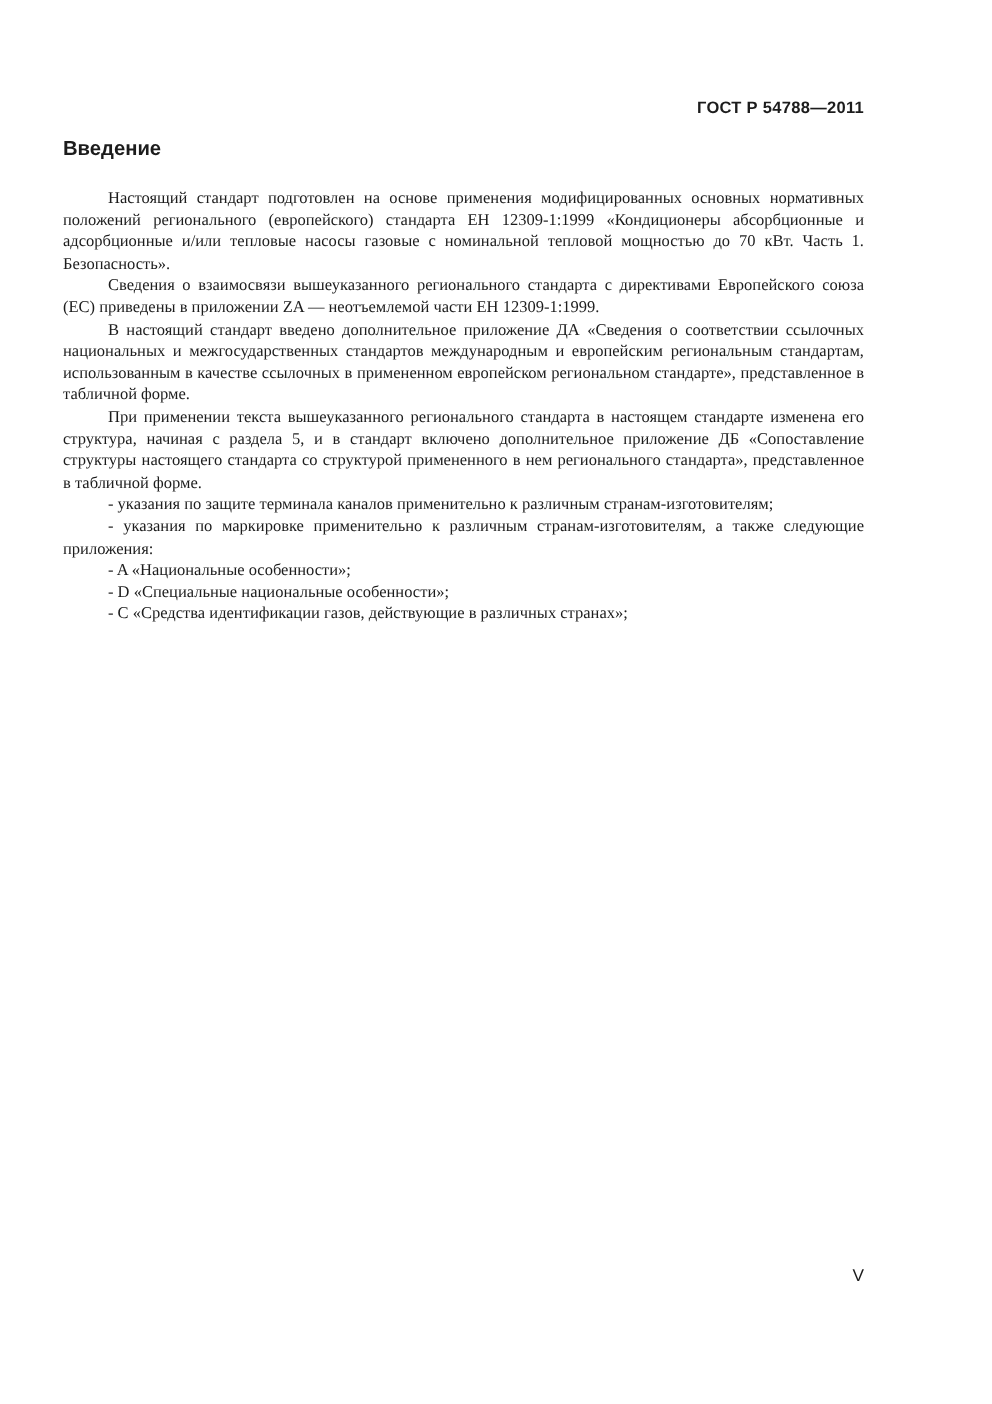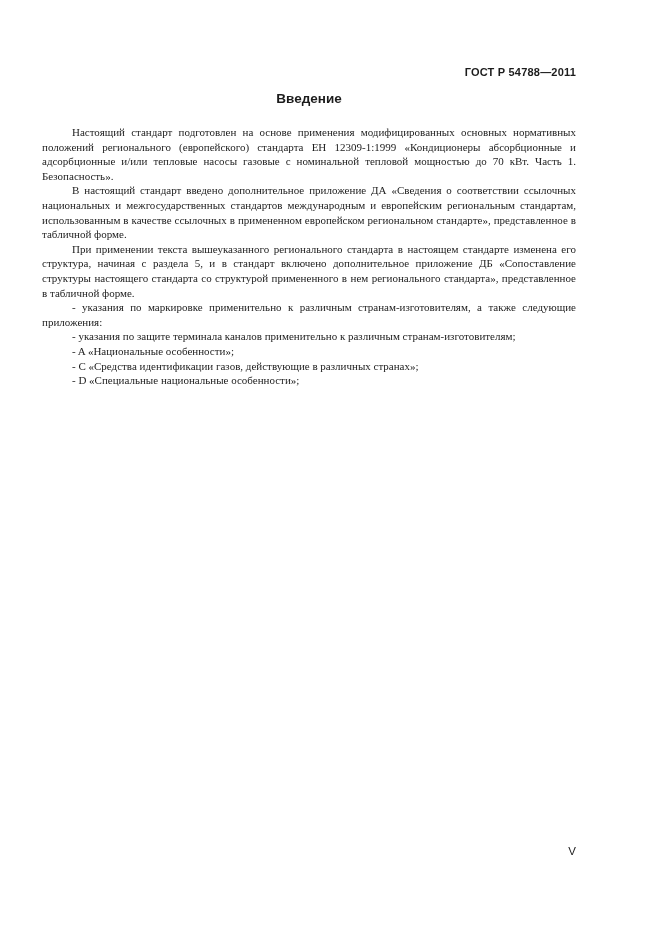--- a/index.html
+++ b/index.html
@@ -25,21 +25,20 @@
     font-weight: bold;
     font-size: 11px;
     letter-spacing: 0.2px;
   }
   .doc-title {
     position: absolute;
     top: 91px;
     left: 42px;
     right: 78px;
     margin: 0;
-    text-align: center;
     font-weight: bold;
     font-size: 13.5px;
   }
   .doc-body {
     position: absolute;
     top: 125px;
     left: 42px;
     right: 78px;
     font-size: 11px;
     line-height: 14.6px;
@@ -64,23 +63,24 @@
 </head>
 <body>
 
 <div class="page">
   <div class="doc-header">ГОСТ Р 54788—2011</div>
 
   <h1 class="doc-title">Введение</h1>
 
   <div class="doc-body">
       <p>Настоящий стандарт подготовлен на основе применения модифицированных основных норма­тивных положений регионального (европейского) стандарта ЕН 12309-1:1999 «Кондиционеры абсорб­ционные и адсорбционные и/или тепловые насосы газовые с номинальной тепловой мощностью до 70 кВт. Часть 1. Безопасность».</p>
+      <p>Сведения о взаимосвязи вышеуказанного регионального стандарта с директивами Европейского союза (ЕС) приведены в приложении ZA — неотъемлемой части ЕН 12309-1:1999.</p>
       <p>В настоящий стандарт введено дополнительное приложение ДА «Сведения о соответствии ссы­лочных национальных и межгосударственных стандартов международным и европейским региональ­ным стандартам, использованным в качестве ссылочных в примененном европейском региональном стандарте», представленное в табличной форме.</p>
       <p>При применении текста вышеуказанного регионального стандарта в настоящем стандарте изме­нена его структура, начиная с раздела 5, и в стандарт включено дополнительное приложение ДБ «Сопоставление структуры настоящего стандарта со структурой примененного в нем регионального стандарта», представленное в табличной форме.</p>
+      <p>- указания по защите терминала каналов применительно к различным странам-изготовителям;</p>
       <p>- указания по маркировке применительно к различным странам-изготовителям, а также следую­щие приложения:</p>
-      <p>- указания по защите терминала каналов применительно к различным странам-изготовителям;</p>
       <p>- A «Национальные особенности»;</p>
+      <p>- D «Специальные национальные особенности»;</p>
       <p>- C «Средства идентификации газов, действующие в различных странах»;</p>
-      <p>- D «Специальные национальные особенности»;</p>
     </div>
 
   <div class="page-number">V</div>
 </div>
 
 </body></html>

